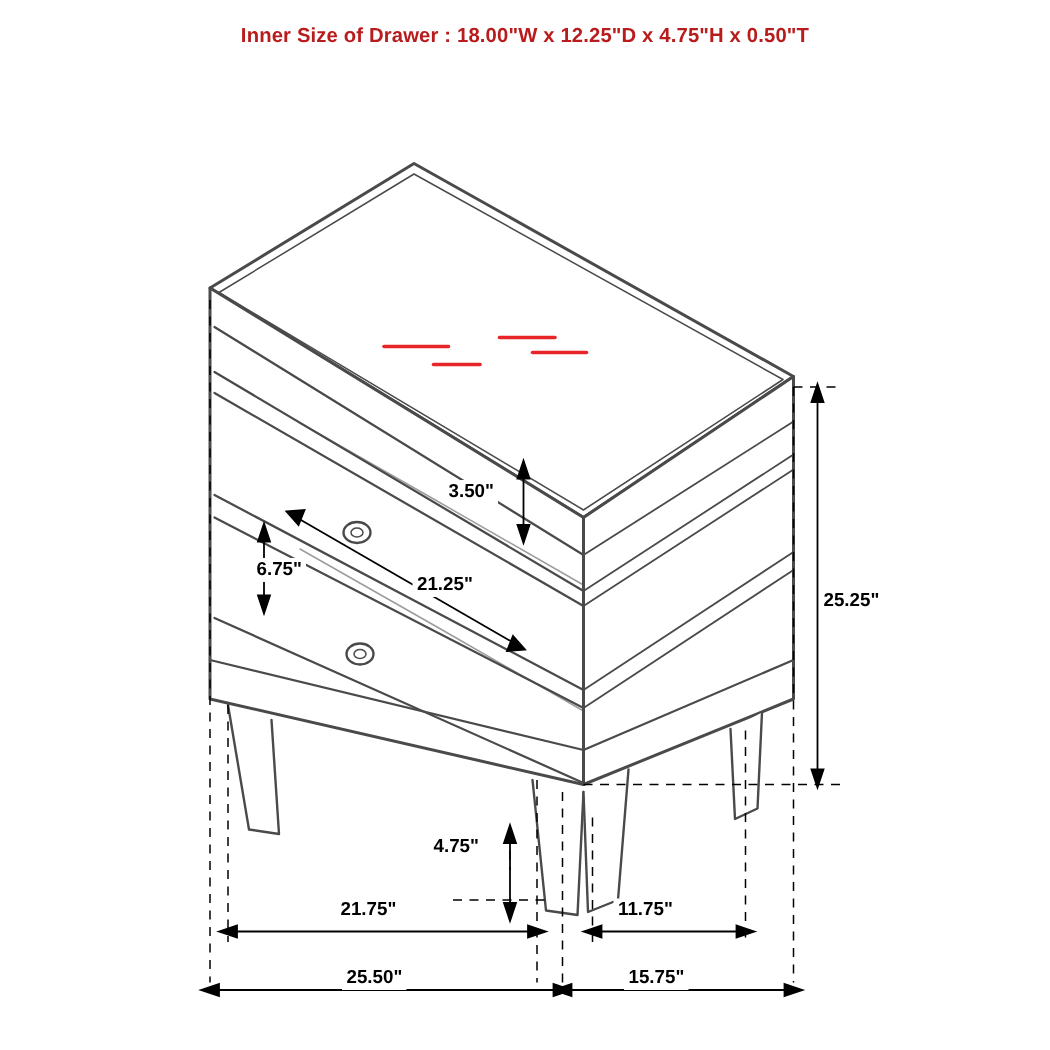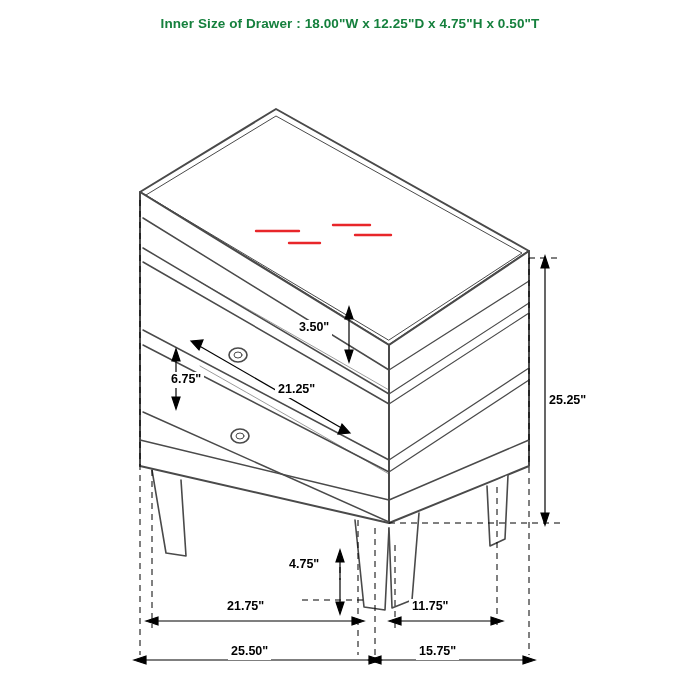--- a/index.html
+++ b/index.html
@@ -22,21 +22,21 @@
   }
   .title {
     position: absolute;
     top: 16px;
     left: 0;
     width: 700px;
     text-align: center;
     font-size: 13.5px;
     font-weight: bold;
     letter-spacing: 0.1px;
-    color: #15803d;
+    color: #b91c1c;
   }
   svg.diagram {
     position: absolute;
     top: 0;
     left: 0;
     width: 700px;
     height: 700px;
   }
   .dimlabel {
     position: absolute;

